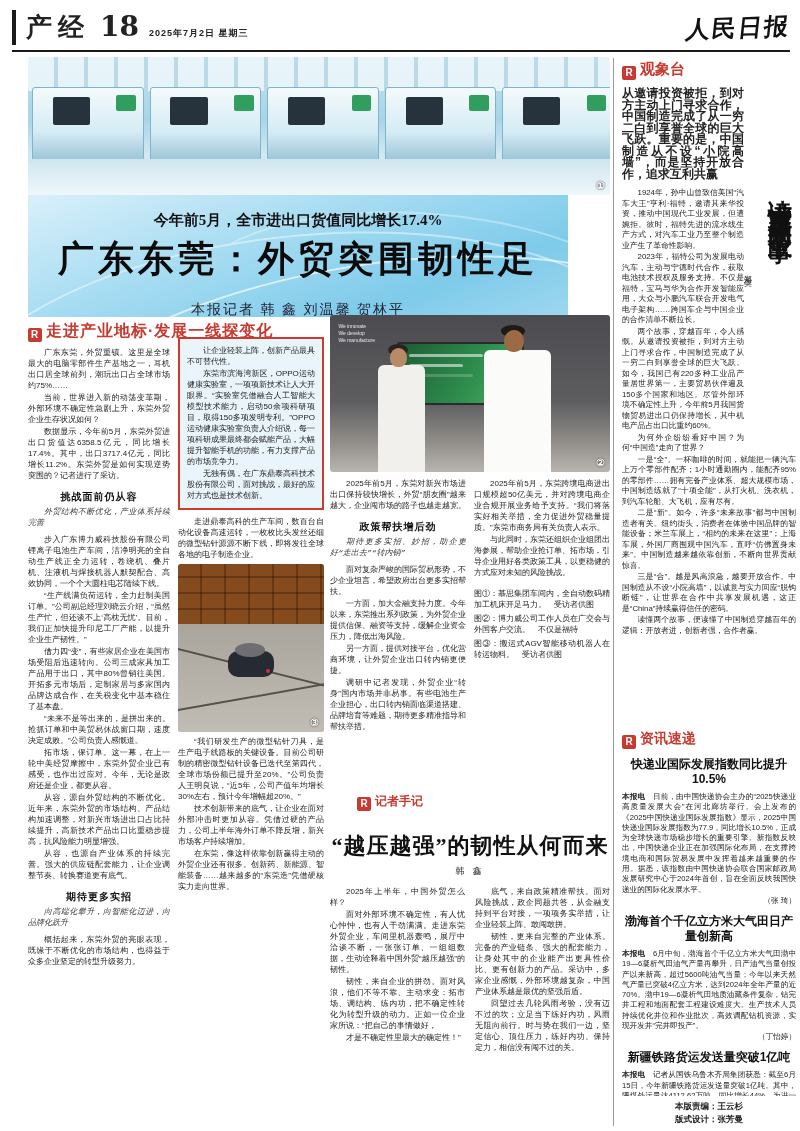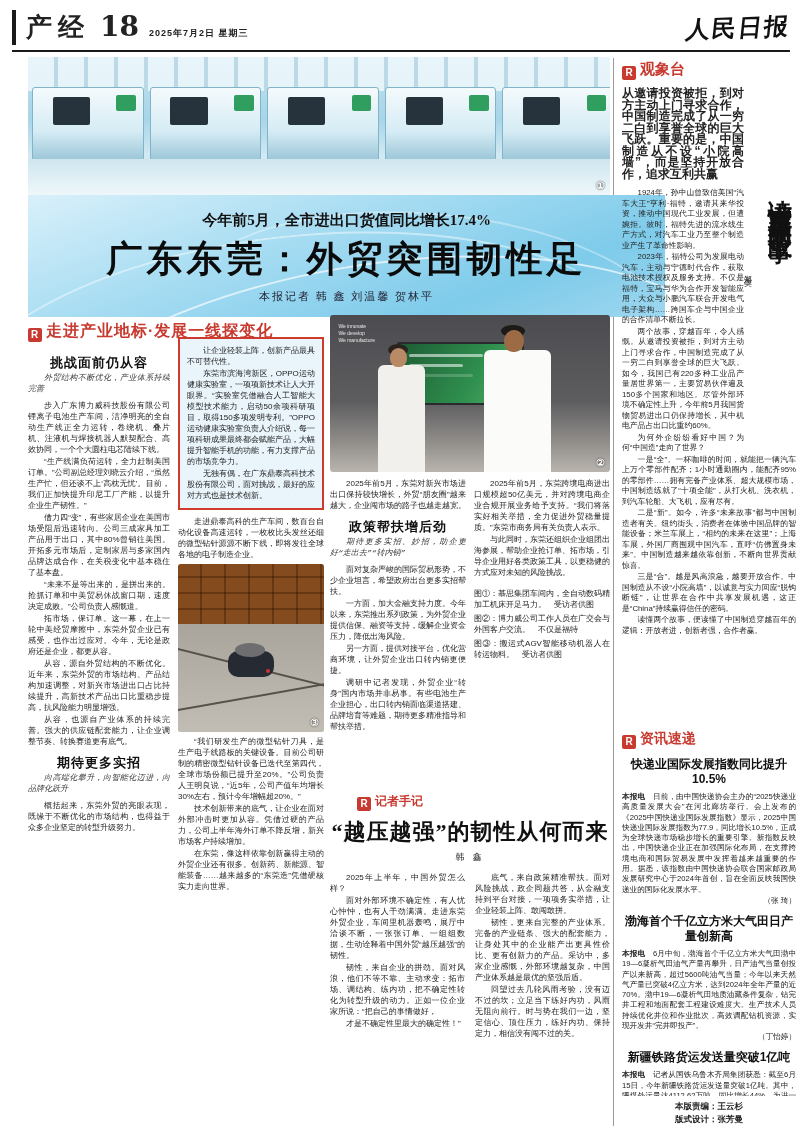--- a/index.html
+++ b/index.html
@@ -48,49 +48,49 @@
       background:repeating-linear-gradient(90deg,#b78a58 0 22px,#8f6538 22px 24px),repeating-linear-gradient(0deg,#b78a58 0 14px,#8f6538 14px 16px);
       background-blend-mode:multiply;}
   .wh .concrete{position:absolute;left:0;top:36%;width:100%;height:64%;background:linear-gradient(180deg,#a9a49c,#c2bdb4);}
   .wh .tape1,.wh .tape2{position:absolute;background:#55504a;height:2px;width:130%;left:-10%;}
   .wh .tape1{top:62%;transform:rotate(14deg);}
   .wh .tape2{top:78%;transform:rotate(-10deg);}
   .robot{position:absolute;left:34%;top:52%;width:46px;height:26px;background:#262b33;border-radius:10px;}
   .robot .disc{position:absolute;left:7px;top:-8px;width:30px;height:14px;background:#6e6e70;border-radius:50%;}
   .robot .led{position:absolute;right:4px;bottom:4px;width:4px;height:4px;background:#c33;border-radius:50%;}
   
-  .lead{position:absolute;left:28px;top:195px;width:637px;height:122px;overflow:hidden;
+  .lead{position:absolute;left:28px;top:195px;width:540px;height:122px;overflow:hidden;
         background:linear-gradient(160deg,#d9f0fa 0%,#a6dcf2 40%,#7ecbea 75%,#9ed7ef 100%);}
   .swoosh{position:absolute;border:2px solid rgba(255,255,255,.55);border-radius:50%;}
   .sw1{width:700px;height:300px;left:-80px;top:40px;border-color:rgba(255,255,255,.45) transparent transparent transparent;transform:rotate(-6deg);}
   .sw2{width:800px;height:380px;left:-60px;top:70px;border-color:rgba(255,255,255,.65) transparent transparent transparent;transform:rotate(-10deg);}
   .sw3{width:500px;height:220px;left:150px;top:18px;border-color:rgba(255,255,255,.35) transparent transparent transparent;transform:rotate(5deg);}
   .kicker{position:absolute;left:0;width:100%;top:16px;text-align:center;font-family:"Liberation Serif",serif;
           font-weight:bold;font-size:15px;color:#111;}
   .bigtitle{position:absolute;left:0;width:100%;top:40px;text-align:center;font-weight:900;
             font-size:36px;letter-spacing:4px;color:#0b0b0b;}
-  .byline{position:absolute;left:0;width:100%;top:94px;text-align:center;font-size:11px;color:#223;letter-spacing:2px;
+  .byline{position:absolute;left:0;width:100%;top:106px;text-align:center;font-size:14px;color:#223;letter-spacing:2px;
           font-family:"Liberation Serif",serif;}
   
   .rtag{display:inline-block;width:14px;height:14px;background:#c8392f;color:#fff;font-weight:bold;
         font-size:10px;line-height:14px;text-align:center;border-radius:2px;margin-right:4px;vertical-align:-2px;}
   .secbar{position:absolute;left:28px;top:321px;width:300px;font-size:16px;font-weight:900;color:#c8392f;letter-spacing:1px;}
   
   .col{position:absolute;overflow:hidden;font-size:8px;line-height:11px;text-align:justify;color:#1d1d1d;}
   .col p{margin:0 0 1px 0;text-indent:2em;}
-  .subhead{font-size:13px;font-weight:900;text-align:center;text-indent:0 !important;
+  .subhead{font-size:10px;font-weight:900;text-align:center;text-indent:0 !important;
            margin:10px 0 4px 0 !important;color:#111;letter-spacing:1px;}
   .deck{font-family:Liberation Mono, monospace;font-style:italic;color:#3a3a3a;margin-bottom:6px !important;}
   .redbox{border:2px solid #cf3a2d;background:#e9f4fb;padding:6px 7px;margin-bottom:6px;}
   .redbox p{margin:0 0 1px 0;text-indent:2em;}
   .cap p{text-indent:0;margin-bottom:3px;}
   .inphoto{position:relative;width:100%;height:168px;margin:4px 0;}
   
   .notes{position:absolute;left:330px;top:793px;width:280px;height:336px;overflow:hidden;}
-  .notes .nhdr{font-size:12px;font-weight:900;color:#c8392f;margin-bottom:6px;padding-left:27px;}
+  .notes .nhdr{font-size:12px;font-weight:900;color:#c8392f;margin-bottom:20px;padding-left:27px;}
   .ntitle{font-family:"Liberation Serif",serif;font-weight:900;font-size:22px;text-align:center;
           letter-spacing:1px;color:#111;margin:4px 0 4px 0;}
   .nby{text-align:center;font-size:9px;font-family:"Liberation Serif",serif;margin-bottom:8px;letter-spacing:3px;}
   .nbody{column-count:2;column-gap:10px;font-size:8px;line-height:11px;text-align:justify;}
   .nbody p{margin:0 0 1px 0;text-indent:2em;}
   
   .obs{position:absolute;left:622px;top:60px;width:174px;height:662px;overflow:hidden;}
   .obs .ohdr{font-size:15px;font-weight:900;color:#c8392f;margin-bottom:8px;}
   .obs .intro{width:122px;font-size:12px;line-height:11.5px;font-weight:bold;text-align:justify;color:#222;margin-bottom:8px;}
   .obs .narrow{width:122px;font-size:7.8px;line-height:10.5px;text-align:justify;}
@@ -178,20 +178,25 @@
         <div class="head"></div>
       </div>
     <div class="person p-right">
         <div class="hair"></div>
         <div class="head"></div>
       </div>
     <span class="ph-label">②</span>
   </div>
 
   <div class="col" style="left:28px;top:347px;width:142px;height:782px;">
+    <div>
+        <p>广东东莞，外贸重镇。这里是全球最大的电脑零部件生产基地之一，耳机出口居全球前列，潮玩出口占全球市场约75%……</p>
+        <p>当前，世界进入新的动荡变革期，外部环境不确定性急剧上升，东莞外贸企业生存状况如何？</p>
+        <p>数据显示，今年前5月，东莞外贸进出口货值达6358.5亿元，同比增长17.4%。其中，出口3717.4亿元，同比增长11.2%。东莞外贸是如何实现逆势突围的？记者进行了采访。</p>
+      </div>
     <p class="subhead">挑战面前仍从容</p>
     <p class="deck">外贸结构不断优化，产业体系持续完善</p>
     <div>
         <p>步入广东博力威科技股份有限公司锂离子电池生产车间，洁净明亮的全自动生产线正全力运转，卷绕机、叠片机、注液机与焊接机器人默契配合、高效协同，一个个大圆柱电芯陆续下线。</p>
         <p>“生产线满负荷运转，全力赶制美国订单。”公司副总经理刘晓云介绍，“虽然生产忙，但还谈不上‘高枕无忧’。目前，我们正加快提升印尼工厂产能，以提升企业生产韧性。”</p>
         <p>借力四“变”，有些家居企业在美国市场受阻后迅速转向。公司三成家具加工产品用于出口，其中80%曾销往美国。开拓多元市场后，定制家居与多家国内品牌达成合作，在关税变化中基本稳住了基本盘。</p>
         <p>“未来不是等出来的，是拼出来的。抢抓订单和中美贸易休战窗口期，速度决定成败。”公司负责人感慨道。</p>
         <p>拓市场，保订单。这一幕，在上一轮中美经贸摩擦中，东莞外贸企业已有感受，也作出过应对。今年，无论是政府还是企业，都更从容。</p>
         <p>从容，源自外贸结构的不断优化。近年来，东莞外贸的市场结构、产品结构加速调整，对新兴市场进出口占比持续提升，高新技术产品出口比重稳步提高，抗风险能力明显增强。</p>
         <p>从容，也源自产业体系的持续完善。强大的供应链配套能力，让企业调整节奏、转换赛道更有底气。</p>

